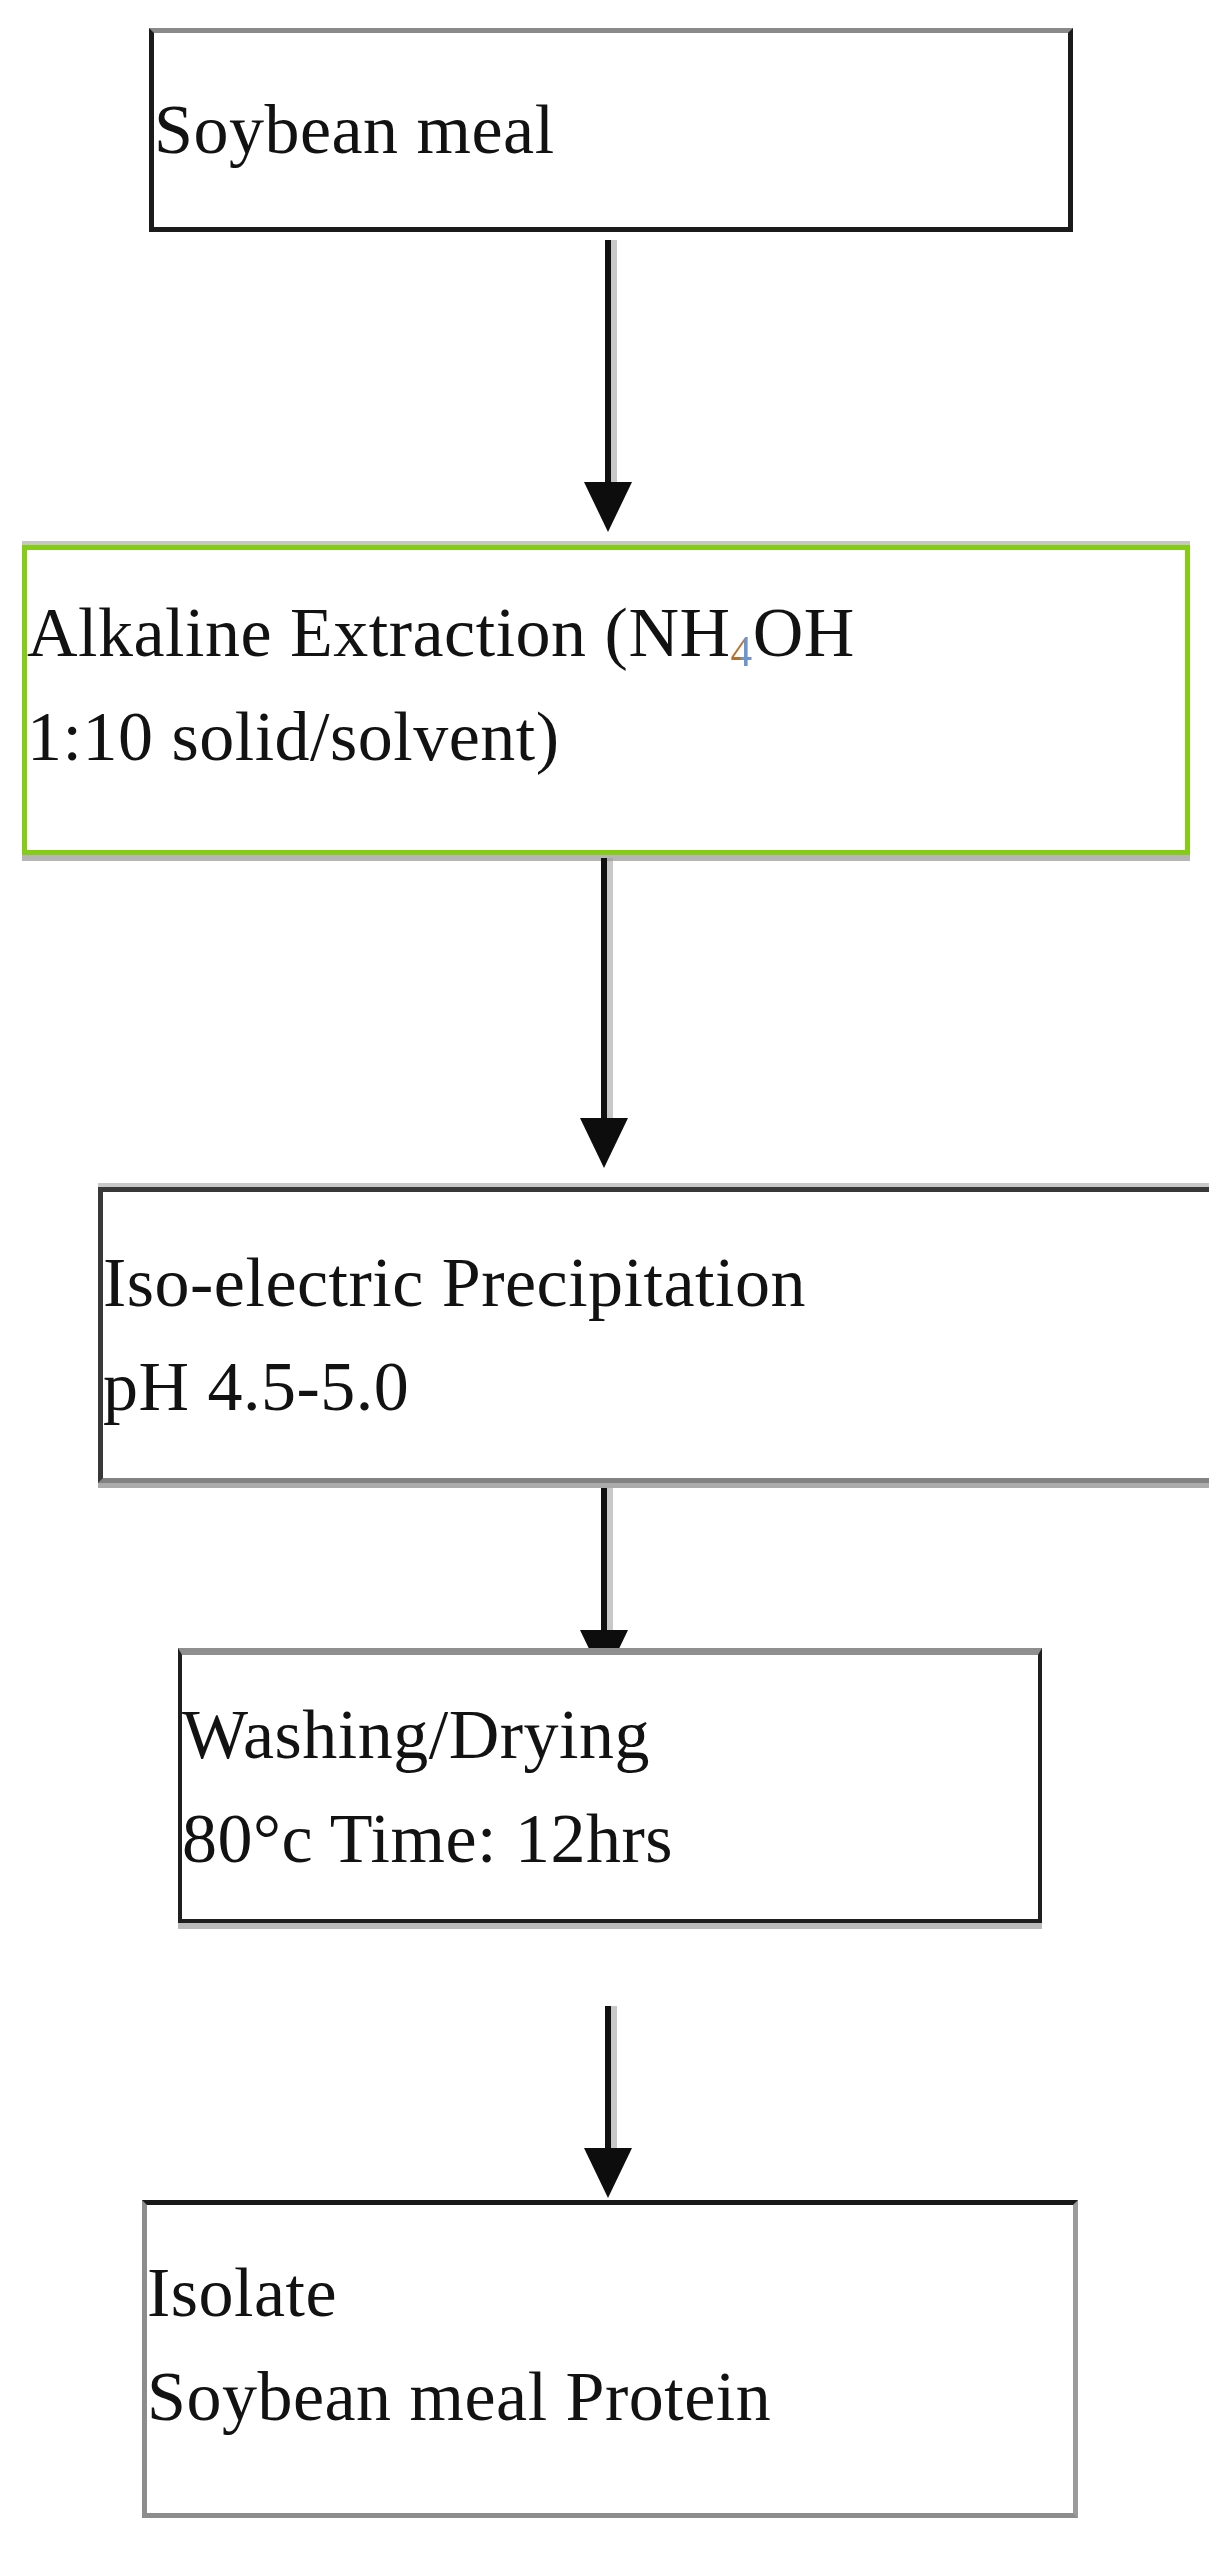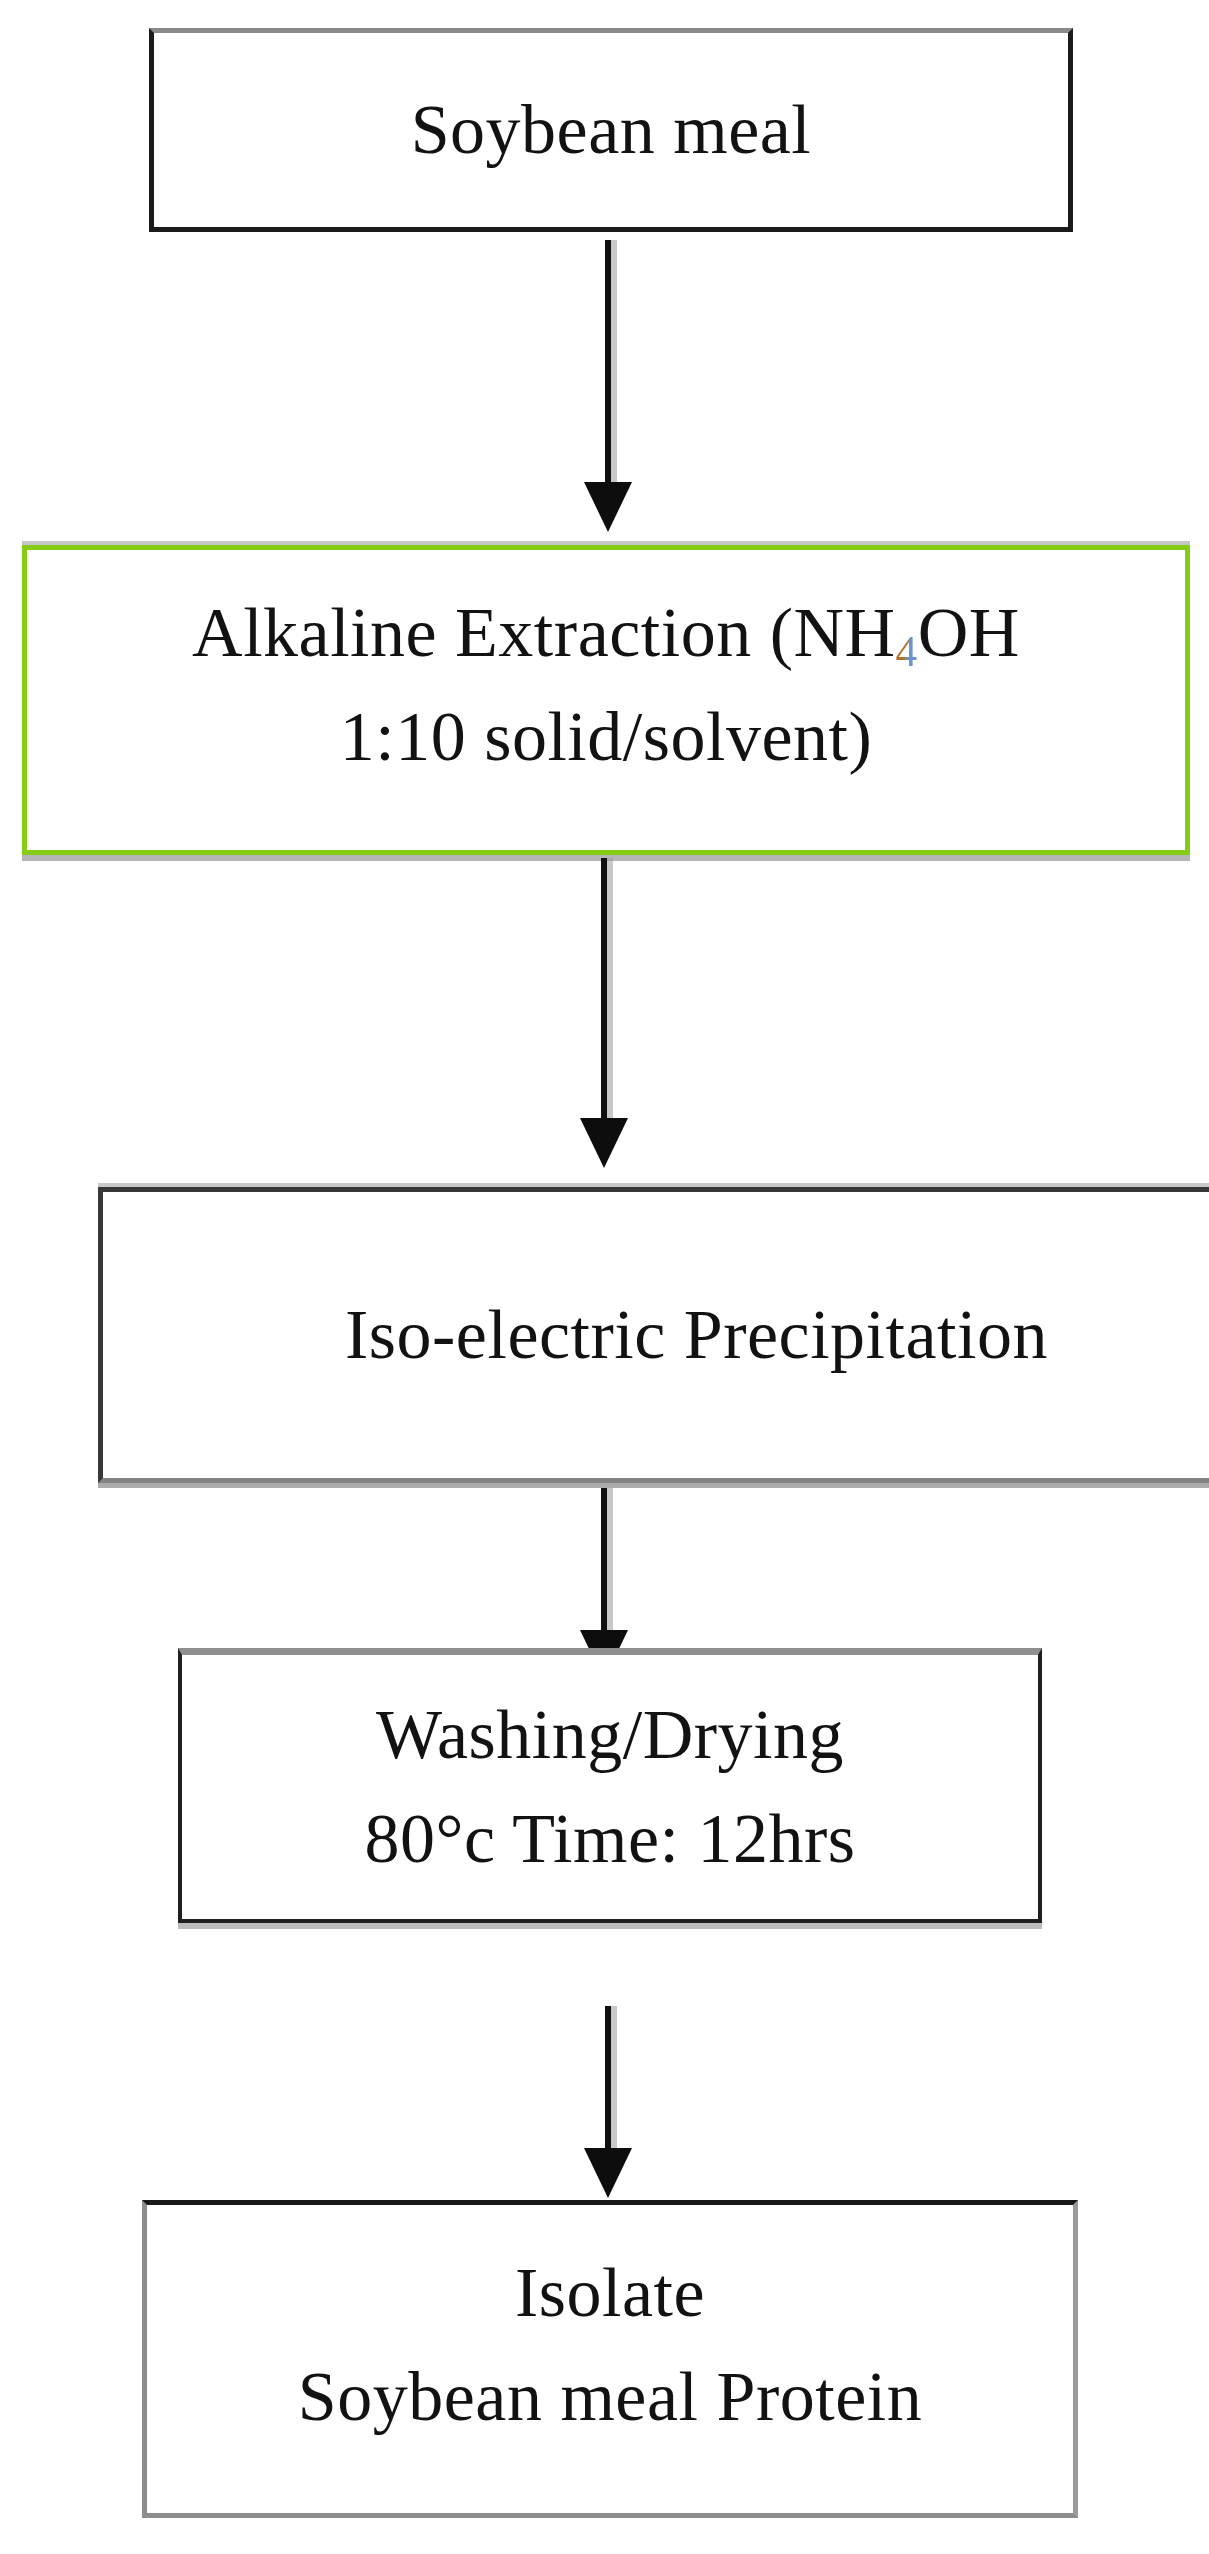--- a/index.html
+++ b/index.html
@@ -17,21 +17,21 @@
   }
   .canvas { position: absolute; inset: 0; }
 
   .box {
     position: absolute;
     box-sizing: border-box;
     background: #ffffff;
     display: flex;
     flex-direction: column;
     justify-content: center;
-    align-items: center;
+    align-items: flex-start;
     text-align: center;
     font-size: 70px;
     line-height: 104px;
     letter-spacing: 0.5px;
     color: #121212;
   }
   .bline { white-space: nowrap; }
 
   
   #box1 {
@@ -117,20 +117,21 @@
     <div class="bline">1:10 solid/solvent)</div>
   </div>
 
   <div class="arrow" id="arrow2">
     <div class="shaft"></div>
     <div class="head"></div>
   </div>
 
   <div class="box" id="box3">
     <div class="bline">Iso-electric Precipitation</div>
+    <div class="bline">pH 4.5-5.0</div>
   </div>
 
   <div class="arrow" id="arrow3">
     <div class="shaft"></div>
     <div class="head"></div>
   </div>
 
   <div class="box" id="box4">
     <div class="bline">Washing/Drying</div>
     <div class="bline">80°c Time: 12hrs</div>

